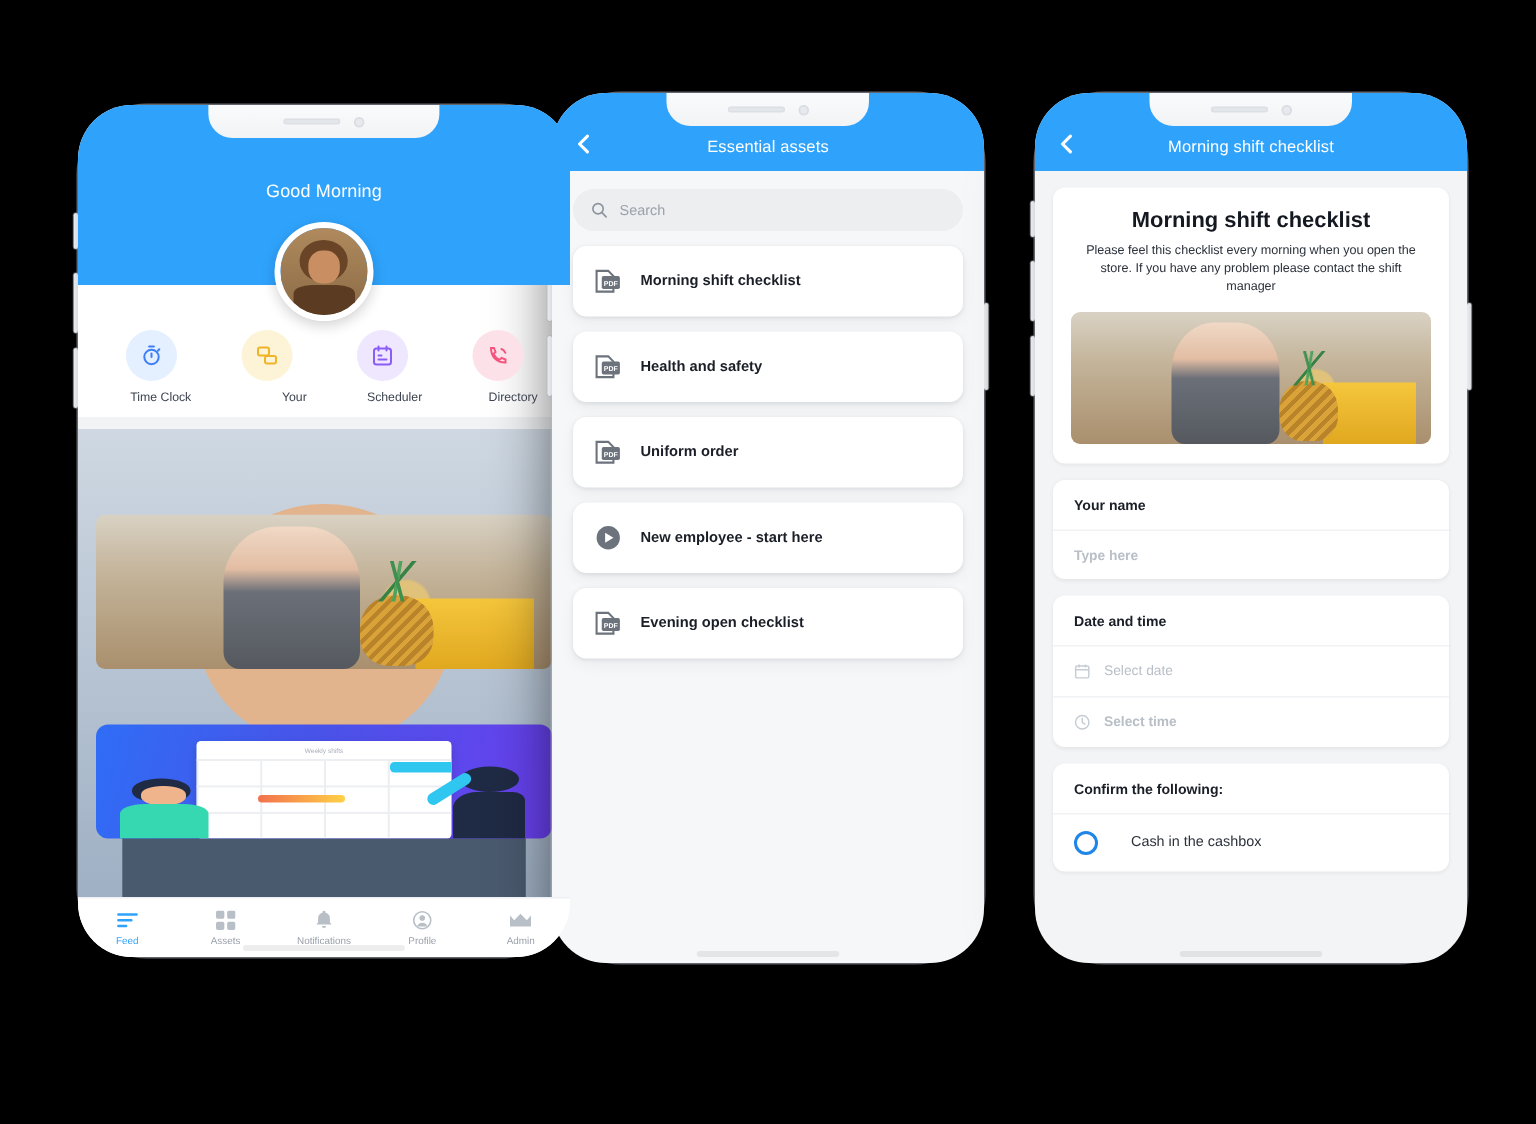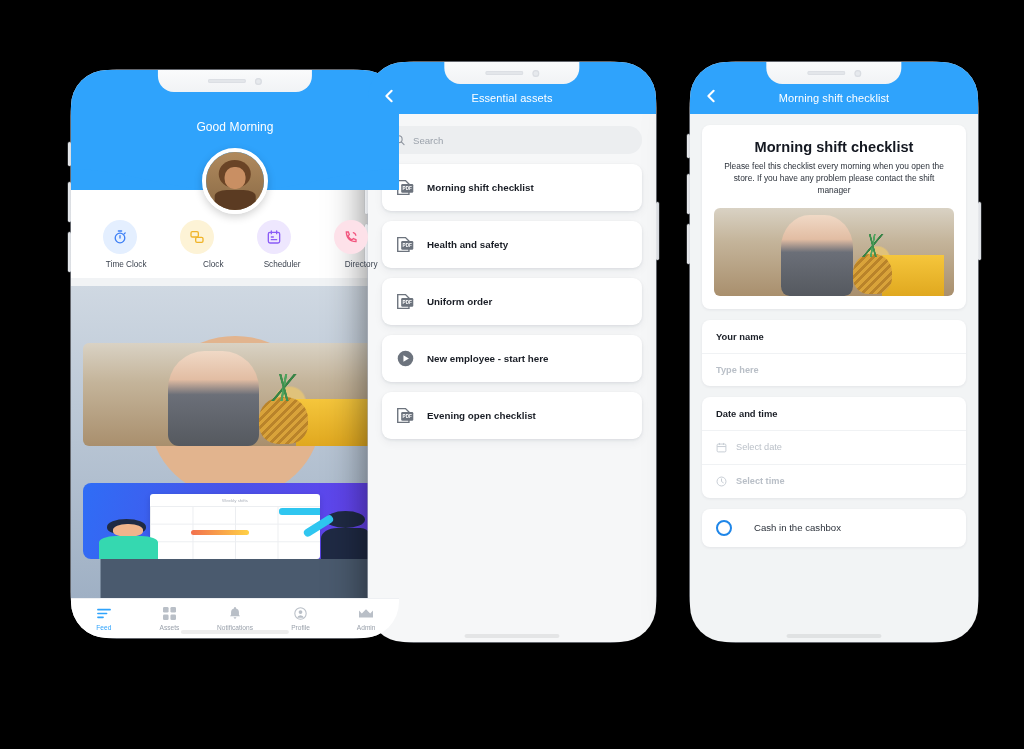--- a/index.html
+++ b/index.html
@@ -74,21 +74,21 @@
     font-size: 11px; letter-spacing: .1px;
   }
   .back-arrow {
     position: absolute;
     width: 14px; height: 14px;
     stroke: #fff; stroke-width: 2.4; fill: none;
     stroke-linecap: round; stroke-linejoin: round;
   }
 
   
-  #p1 { left: 52px; top: 70px; width: 328px; height: 568px; margin-left: 19px; }
+  #p1 { left: 52px; top: 70px; width: 328px; height: 568px; }
   #p1 .hdr { height: 120px; }
   #p1 .hdr-title { top: 50px; font-size: 12px; }
   .hdr-curve {
     position: absolute; left: 0; right: 0; bottom: -1px;
     height: 44px; overflow: hidden;
   }
   .hdr-curve svg { display: block; width: 100%; height: 100%; }
   .avatar-big {
     position: absolute; top: 78px; left: 50%;
     transform: translateX(-50%);
@@ -348,21 +348,21 @@
           </div>
           <div class="lbl">Time Clock</div>
         </div>
         <div class="quick">
           <div class="bubble" style="background:#fdf3d6">
             <svg width="16" height="16" viewBox="0 0 24 24" fill="none" stroke="#f0b429" stroke-width="2" stroke-linejoin="round">
               <rect x="3" y="4" width="11" height="8" rx="2"></rect>
                 <rect x="10" y="12.5" width="11" height="7.5" rx="2"></rect>
             </svg>
           </div>
-          <div class="lbl">Clock</div>
+          <div class="lbl">Your</div>
         </div>
         <div class="quick">
           <div class="bubble" style="background:#eee7fe">
             <svg width="16" height="16" viewBox="0 0 24 24" fill="none" stroke="#8b5cf6" stroke-width="2" stroke-linecap="round">
               <rect x="3.5" y="5" width="17" height="16" rx="2.5"></rect>
                 <path d="M8 3v4M16 3v4M8 12h3M8 16h8"></path>
             </svg>
           </div>
           <div class="lbl">Scheduler</div>
         </div>
@@ -612,20 +612,21 @@
           <div class="sec-row">
             <svg width="11" height="11" viewBox="0 0 16 16" fill="none" stroke="#c6ccd3" stroke-width="1.4">
               <circle cx="8" cy="8" r="6.5"></circle>
                 <path d="M8 4.2V8l2.6 1.8" stroke-linecap="round"></path>
             </svg>
             <span>Select time</span>
           </div>
         </div>
 
         <div class="card">
+          <div class="sec-head">Confirm the following:</div>
           <div class="chk-row">
             <span class="chk"></span>
             <span class="chk-lbl">Cash in the cashbox</span>
           </div>
         </div>
       </div>
 
 
       <div class="homebar"></div>
     </div>

